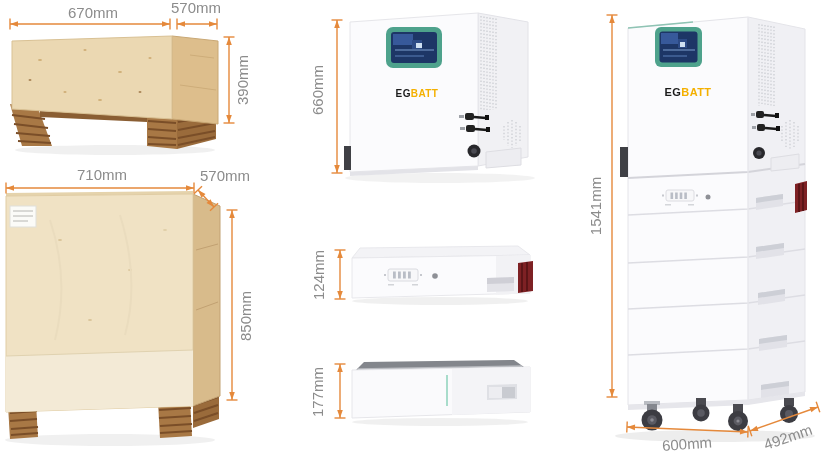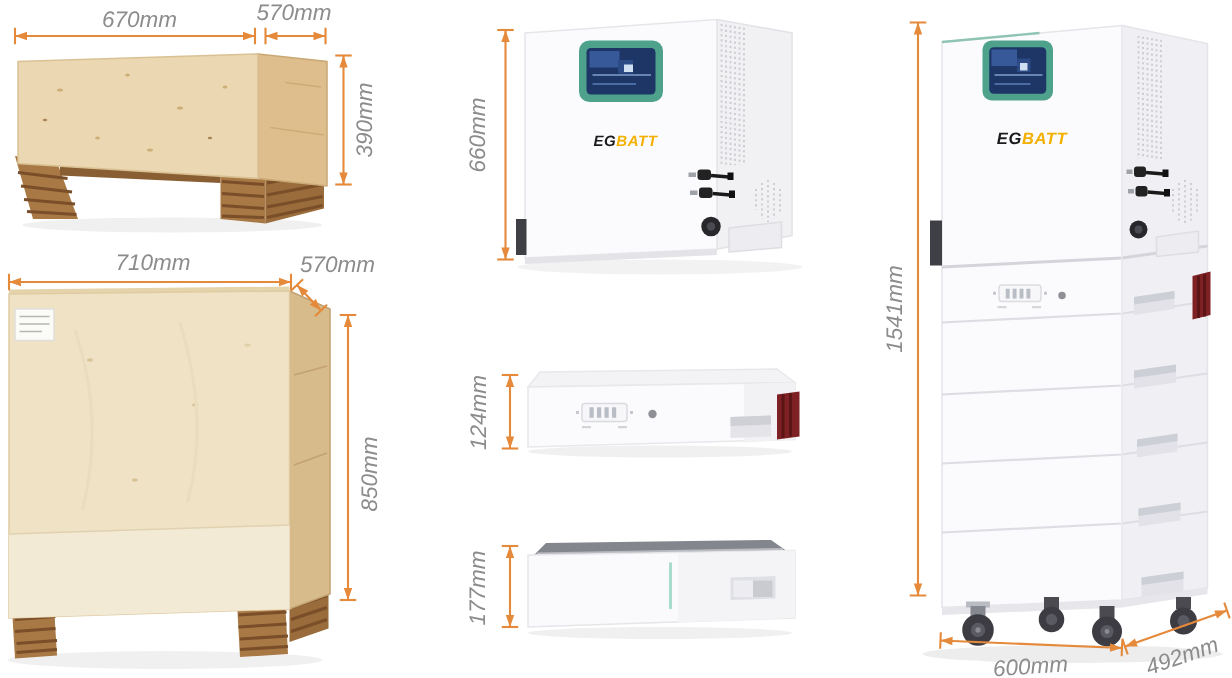--- a/index.html
+++ b/index.html
@@ -1,18 +1,18 @@
 <!DOCTYPE html>
 <html style="--orange: #E5893B; --label-gray: #8C8C8C; --logo-dark: #1B1B1B; --logo-yellow: #F4B000;"><head>
 <meta charset="utf-8">
 <style>
   html,body{margin:0;padding:0;background:#ffffff;}
   .stage{
     position:relative;width:821px;height:452px;background:#ffffff;
-    font-family:"Liberation Sans",sans-serif;overflow:hidden;font-style:italic;
+    font-family:"Liberation Sans",sans-serif;overflow:hidden;
   }
   .region{position:absolute;}
   .dim-text{
     fill:var(--label-gray,#8C8C8C);
     font-size:15px;
     font-family:"Liberation Sans",sans-serif;
   }
   .logo-text{font-family:"Liberation Sans",sans-serif;font-weight:bold;letter-spacing:.4px;}
   .logo-sm{font-size:10px;}
   .logo-lg{font-size:11px;}

